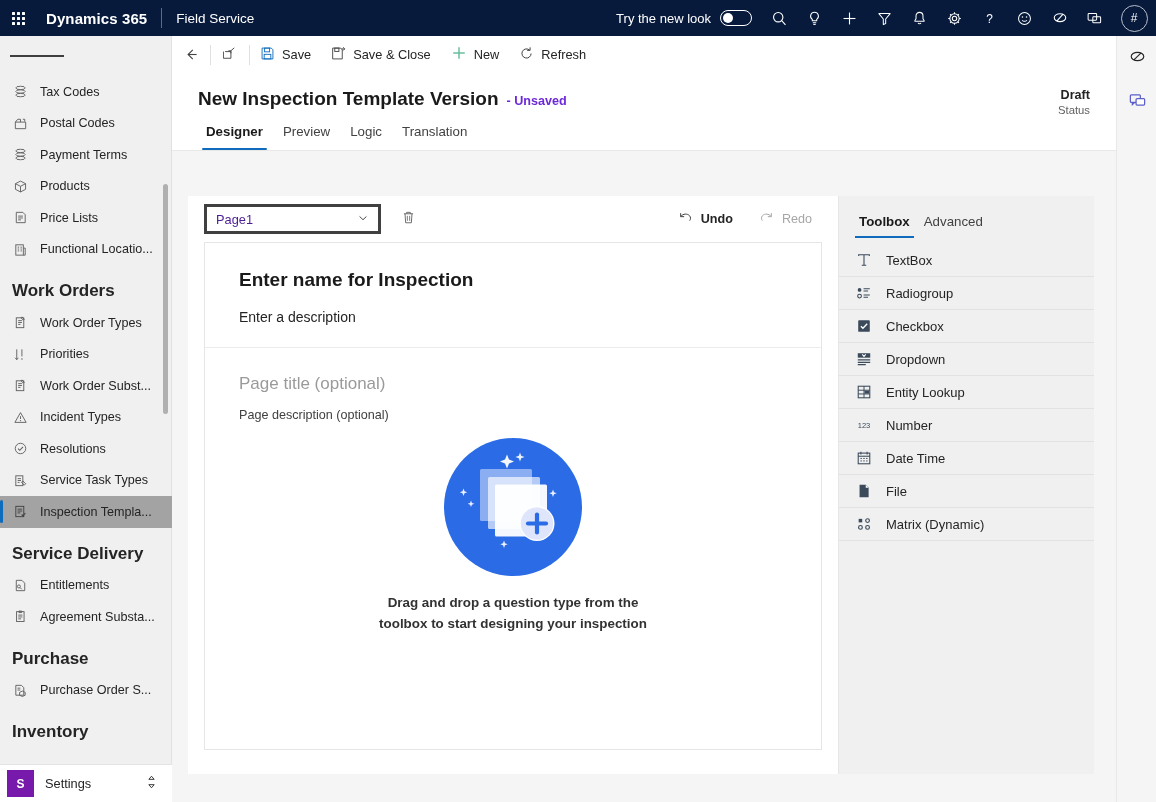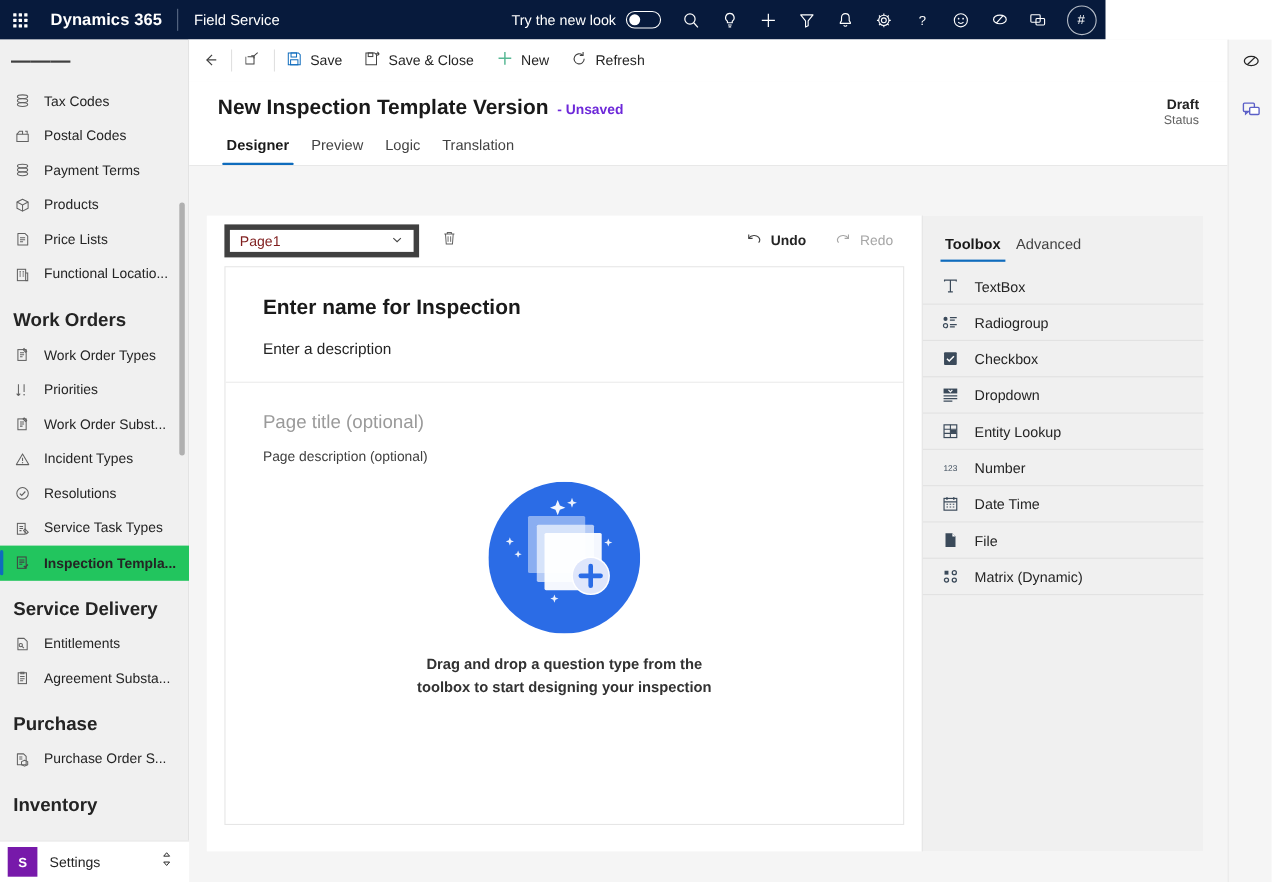--- a/index.html
+++ b/index.html
@@ -6,21 +6,21 @@
   html, body {
     width: 1156px; height: 802px;
     font-family: "Liberation Sans", sans-serif;
     background: #ffffff;
     overflow: hidden;
   }
 
   
   .topbar {
     position: absolute; top: 0; left: 0;
-    width: 1005px; height: 36px;
+    width: 1156px; height: 36px;
     background: #071A3C;
     display: flex; align-items: center;
   }
   .waffle {
     width: 36px; height: 36px;
     display: flex; align-items: center; justify-content: center;
     cursor: pointer;
   }
   .waffle-grid {
     display: grid;
@@ -89,21 +89,21 @@
   }
   .hamburger span {
     display: block; width: 18px; height: 1.6px;
     background: #404040; margin: 2.4px 0;
   }
   .nav-item {
     height: 31.5px; display: flex; align-items: center;
     padding-left: 12px; cursor: pointer;
     position: relative;
   }
-  .nav-item.selected { background: #22c55e; font-weight: bold; }
+  .nav-item.selected { background: #a3a3a3; }
   .nav-item.selected::before {
     content: ""; position: absolute; left: 0; top: 4px;
     width: 3px; height: 23px; background: #0f6cbd; border-radius: 2px;
   }
   .nav-ico {
     width: 17px; height: 17px; margin-right: 11px;
     display: flex; align-items: center; justify-content: center;
     flex-shrink: 0;
   }
   .nav-label {
@@ -191,24 +191,24 @@
     background: #ffffff;
     display: flex;
   }
   .designer-left { width: 650px; position: relative; }
   .dl-toolbar {
     height: 46px; display: flex; align-items: center;
     padding: 0 16px;
   }
   .pagesel {
     width: 177px; height: 30px;
-    border: 5px solid #404040; background: #ffffff;
+    border: 3px solid #404040; background: #ffffff;
     display: flex; align-items: center;
     padding: 0 9px; cursor: pointer;
-    font-size: 12.8px; color: #7f1d1d;
+    font-size: 12.8px; color: #4c1d95;
   }
   .pagesel-chev { margin-left: auto; }
   .del-btn {
     width: 30px; height: 30px; margin-left: 12px;
     display: flex; align-items: center; justify-content: center;
     cursor: pointer;
   }
   .undoredo { margin-left: auto; display: flex; align-items: center; gap: 6px; }
   .ur-btn {
     display: flex; align-items: center; gap: 8px;

